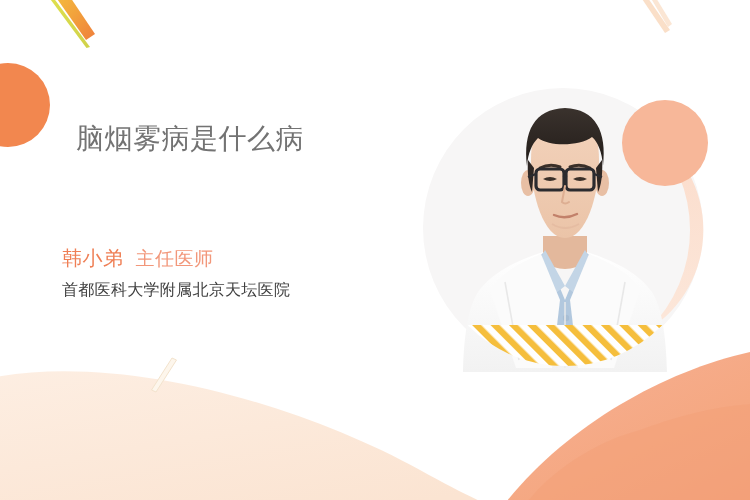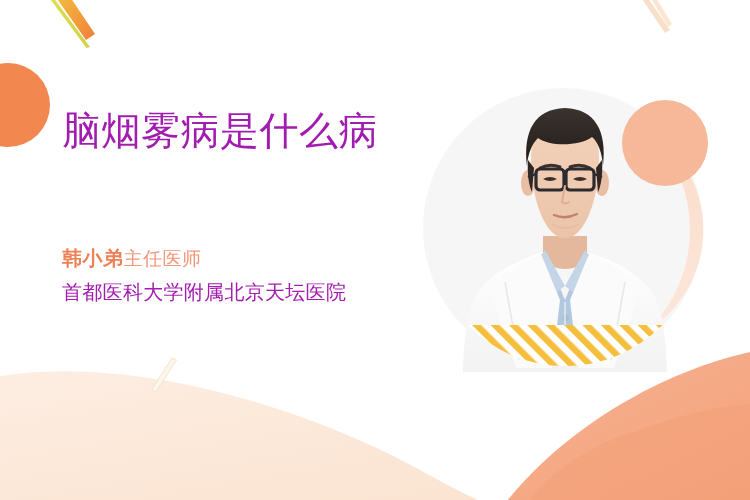--- a/index.html
+++ b/index.html
@@ -32,63 +32,63 @@
   
   .text-block {
     position: absolute;
     left: 62px;
     top: 108px;
     width: 360px;
     z-index: 6;
   }
 
   .title {
-    font-size: 39px;
+    font-size: 28px;
     line-height: 1.18;
     font-weight: 400;
-    color: #a21caf;
+    color: #737373;
     letter-spacing: 0.5px;
-    margin: 0;
+    margin: 14px;
     white-space: nowrap;
   }
 
   .doctor-block {
     position: absolute;
     left: 62px;
     top: 245px;
     width: 360px;
     z-index: 6;
   }
 
   .doctor-line1 {
     margin: 0 0 6px 0;
     white-space: nowrap;
   }
 
   .doctor-name {
     font-size: 20px;
-    font-weight: 700;
+    font-weight: 400;
     color: #ef7f55;
     letter-spacing: 0.5px;
   }
 
   .doctor-title {
     font-size: 19px;
     font-weight: 400;
     color: #f2977a;
     letter-spacing: 0.5px;
-    margin-left: 0;
+    margin-left: 12px;
   }
 
   .doctor-hospital {
     margin: 0;
-    font-size: 20px;
+    font-size: 16px;
     line-height: 1.45;
     font-weight: 400;
-    color: #a21caf;
+    color: #404040;
     letter-spacing: 0.3px;
   }
   .doctor-hospital span { display: block; }
 
   
   .portrait-wrap {
     position: absolute;
     left: 455px;
     top: 95px;
     width: 220px;

